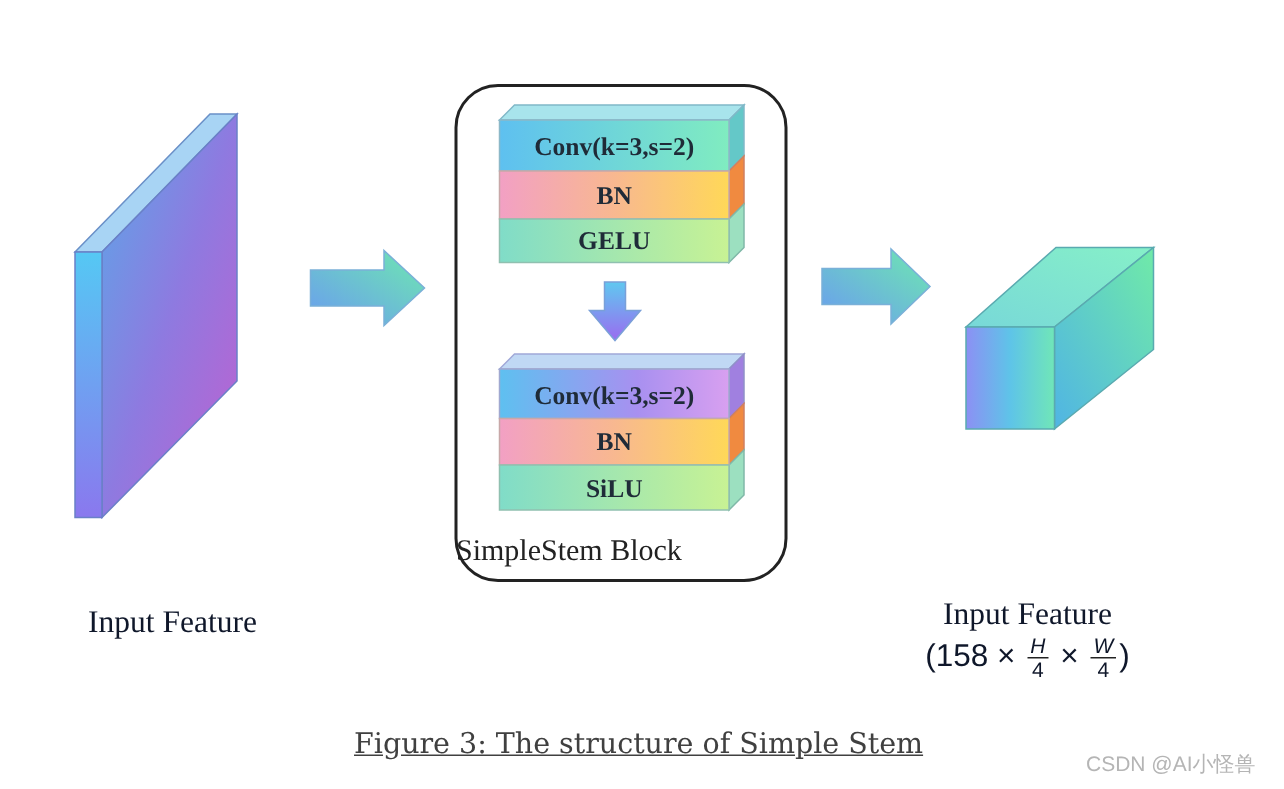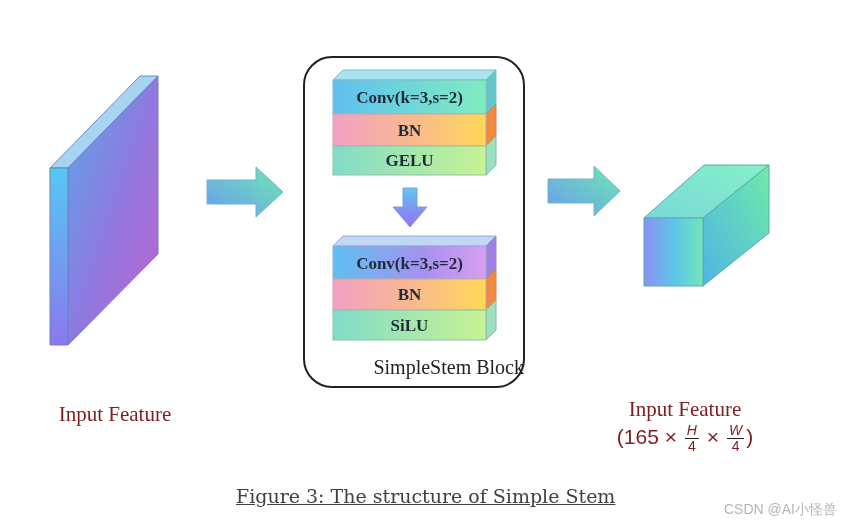--- a/index.html
+++ b/index.html
@@ -1,27 +1,27 @@
 <!DOCTYPE html>
 <html><head>
 <meta charset="utf-8">
 <style>
   html, body { margin:0; padding:0; background:#ffffff; }
   body { width:856px; height:526px; position:relative; overflow:hidden; font-family:"Liberation Serif", serif; }
   svg#diagram { position:absolute; left:0; top:0; }
-  .lbl { position:absolute; text-align:center; color:#7f1d1d; font-family:"Liberation Serif", serif; }
+  .lbl { position:absolute; text-align:center; color:#0f172a; font-family:"Liberation Serif", serif; }
   .input-label { left:40px; top:400px; width:150px; font-size:21px; line-height:28px; }
   .output-label { left:595px; top:395px; width:180px; font-size:21px; line-height:28px; }
   .frac { display:inline-block; vertical-align:middle; text-align:center; font-size:14px; line-height:15px; margin:0 2px; }
   .frac .num { display:block; font-style:italic; border-bottom:1px solid #222; padding:0 2px; font-family:"Liberation Sans", sans-serif; }
   .frac .den { display:block; font-family:"Liberation Sans", sans-serif; }
   .math-sans { font-family:"Liberation Sans", sans-serif; }
   .caption { position:absolute; left:236px; top:485px; font-size:19px; color:#404040; font-family:"DejaVu Serif", serif;text-decoration:underline; }
   .watermark { position:absolute; left:724px; top:501px; font-size:14px; color:#b5b5b5; font-family:"Liberation Sans", sans-serif;text-align:center; }
-  .block-title { position:absolute; left:304px; top:356px; width:220px; text-align:right; font-size:20px; color:#222; }
+  .block-title { position:absolute; left:304px; top:356px; width:220px; text-align:left; font-size:20px; color:#222; }
   .layer-text { font-family:"Liberation Serif", serif; font-weight:bold; font-size:17px; fill:#1f2b38; }
 </style>
 </head>
 <body>
 
 <svg id="diagram" width="856" height="526" viewBox="0 0 856 526">
   <defs>
     <linearGradient id="gInFront" x1="0" y1="0" x2="1" y2="1">
       <stop offset="0" stop-color="#5aa8e8"></stop>
       <stop offset="0.5" stop-color="#8e7ae0"></stop>
@@ -121,21 +121,21 @@
 
 <div class="block-title">SimpleStem Block</div>
 
 <div class="lbl input-label">
   <div>Input Feature</div>
 </div>
 
 <div class="lbl output-label">
   <div>Input Feature</div>
   <div class="math-sans">
-    <span>(165 ×</span>
+    <span>(158 ×</span>
     <span class="frac">
       <span class="num">H</span>
       <span class="den">4</span>
     </span>
     <span>×</span>
     <span class="frac">
       <span class="num">W</span>
       <span class="den">4</span>
     </span><span>)</span>
   </div>

